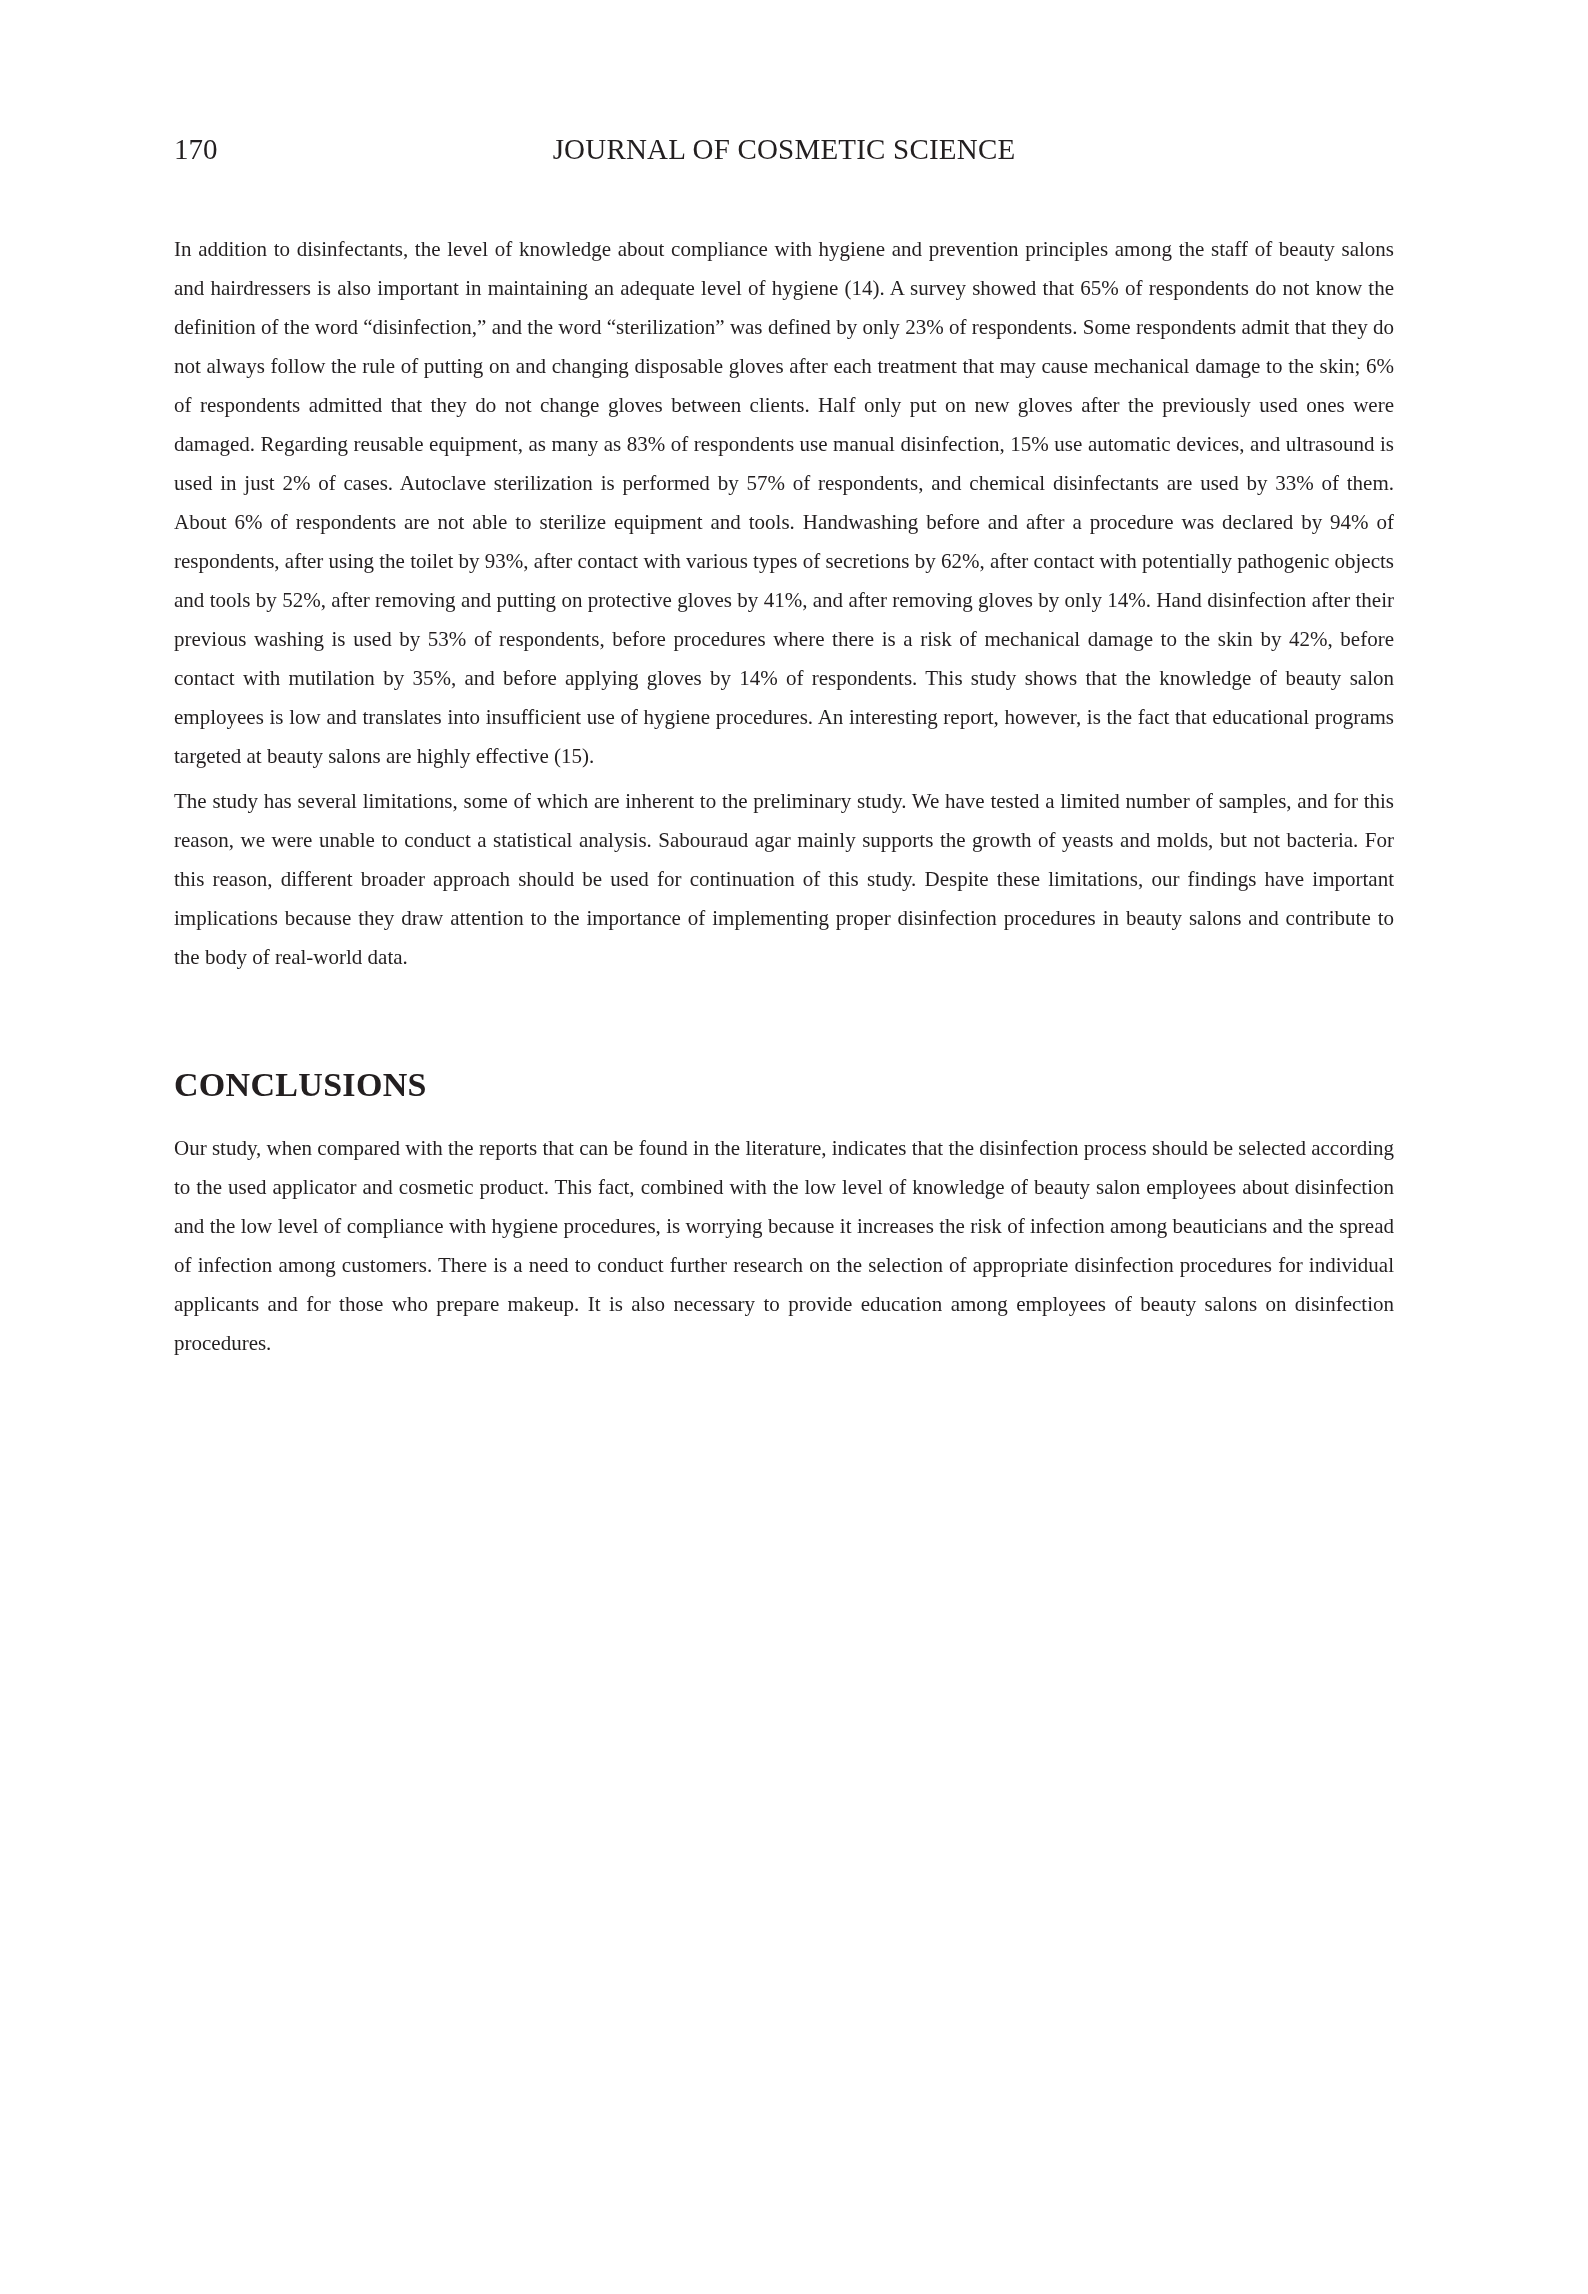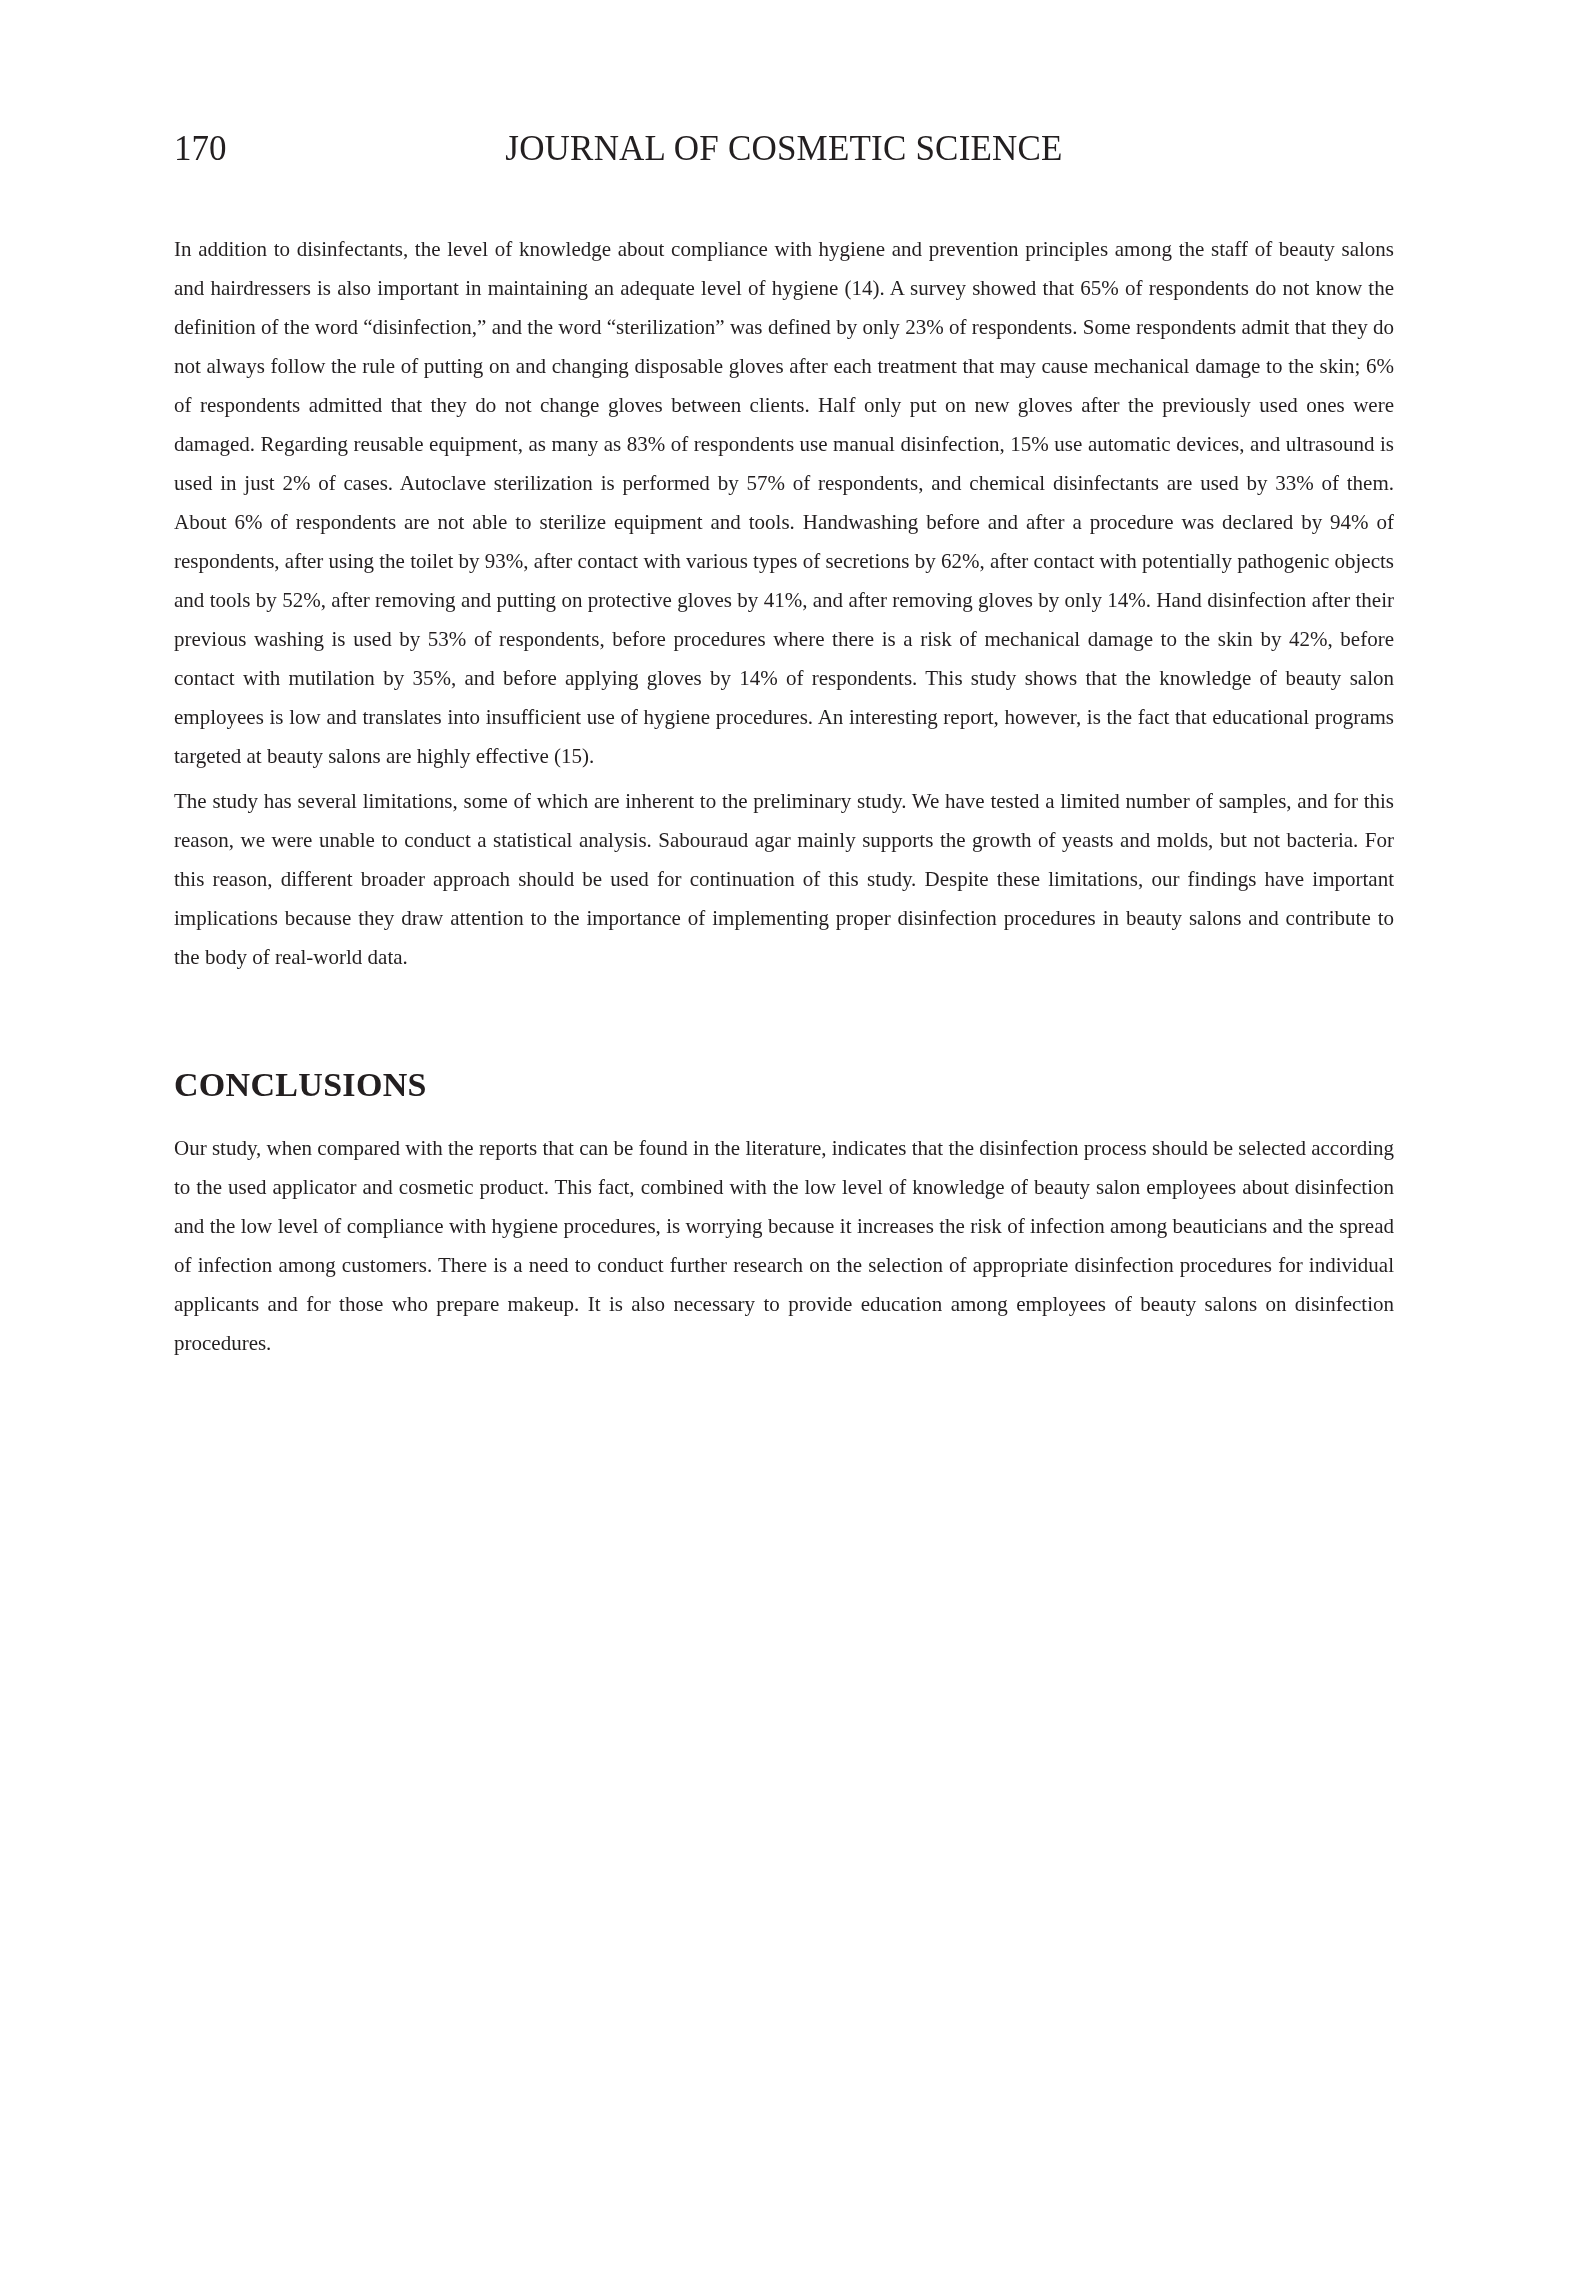--- a/index.html
+++ b/index.html
@@ -14,21 +14,21 @@
       overflow: hidden;
       color: #231f20;
       font-family: "Liberation Serif", "DejaVu Serif", serif;
     }
     .running-head {
       position: absolute;
       top: 130px;
       left: 174px;
       width: 1220px;
       height: 38px;
-      font-size: 35px;
+      font-size: 29px;
       line-height: 38px;
     }
     .page-number {
       position: absolute;
       left: 0;
       top: 0;
     }
     .journal-title {
       position: absolute;
       left: 0;

